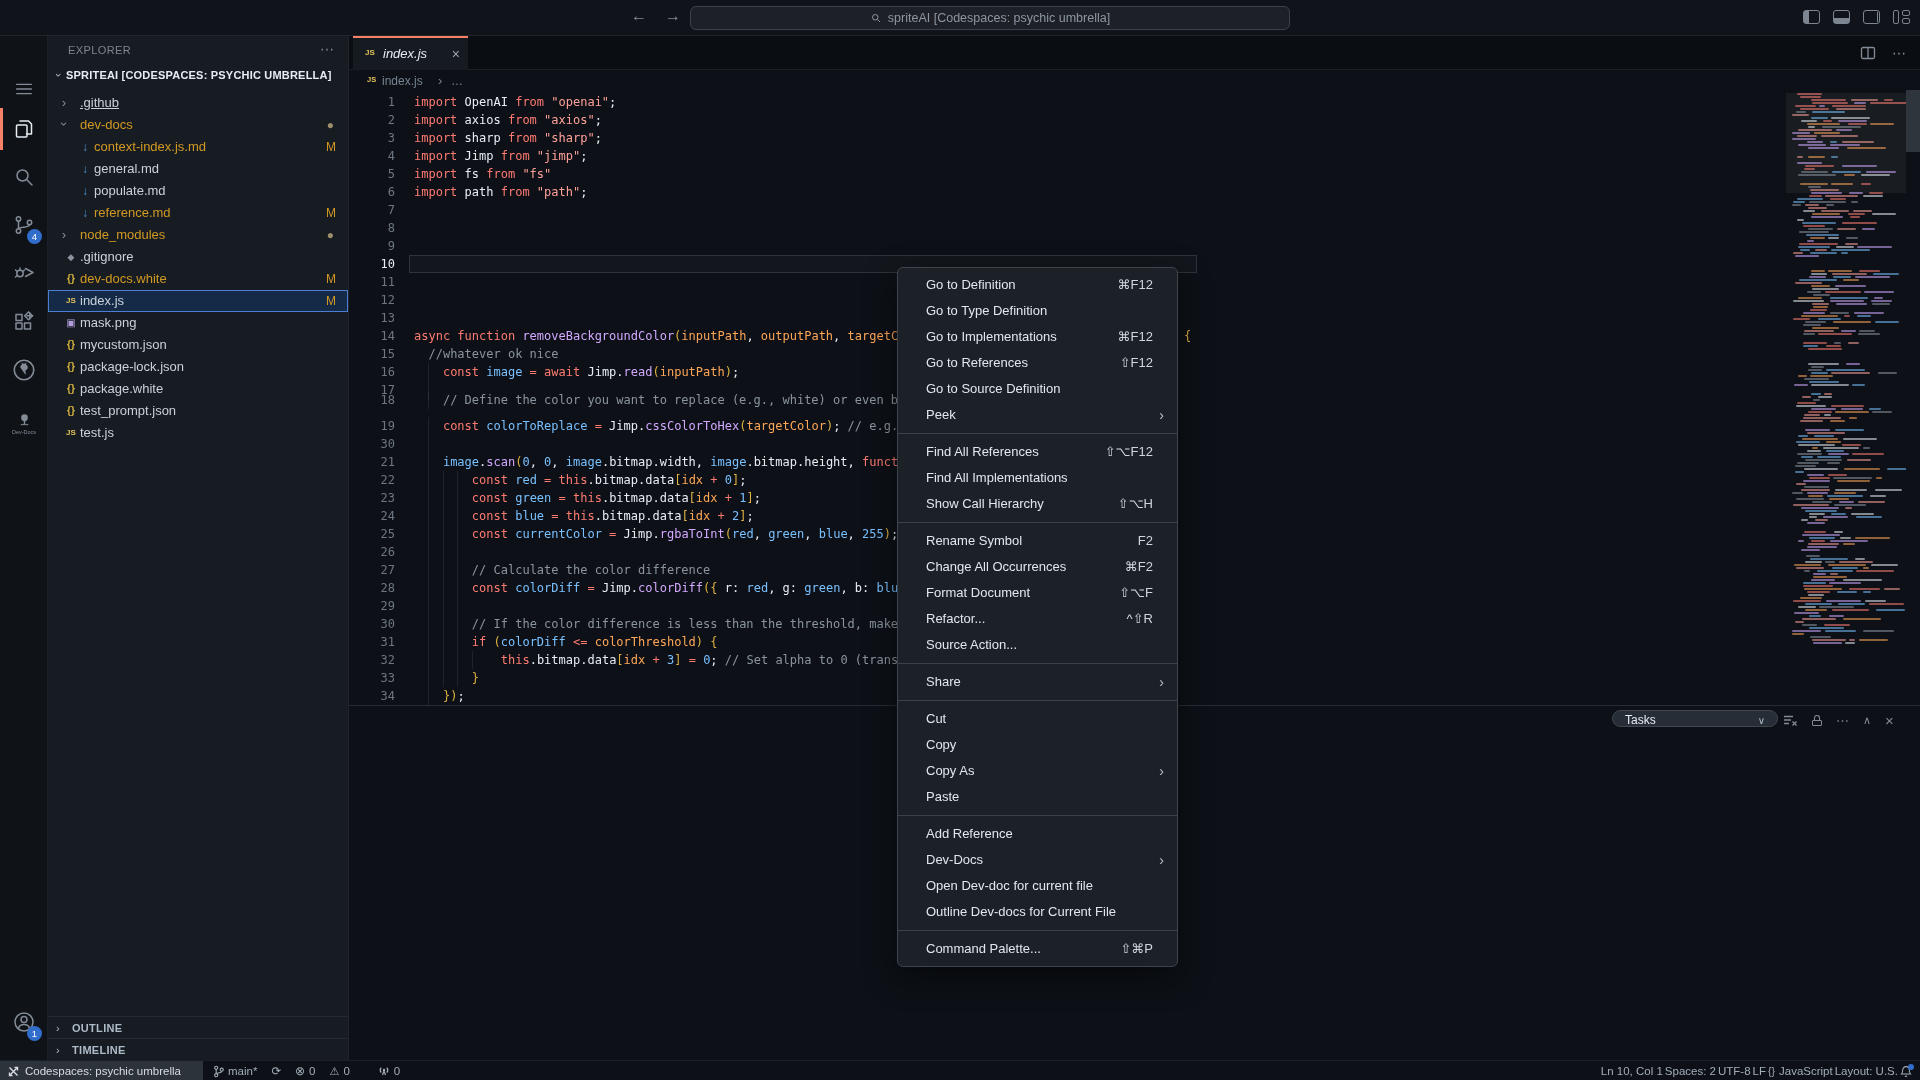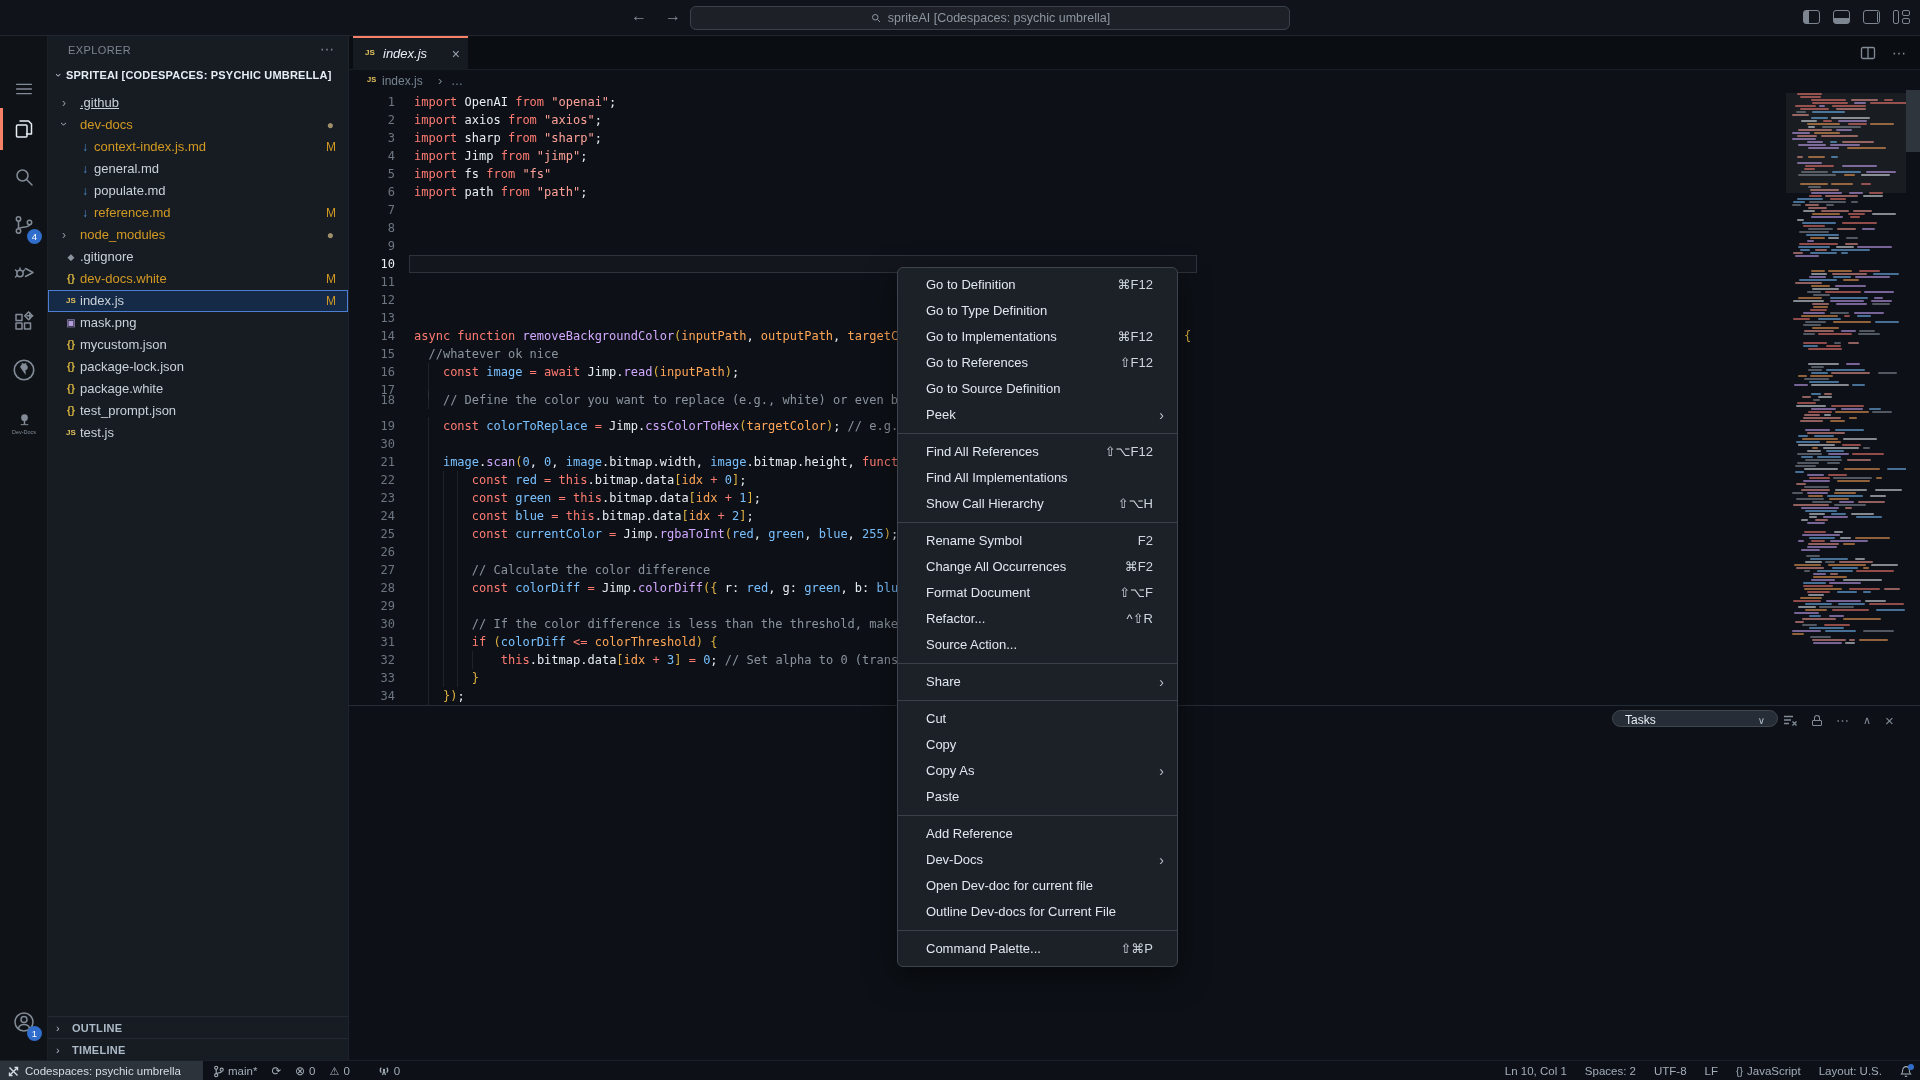--- a/index.html
+++ b/index.html
@@ -90,21 +90,21 @@
   .lockicon .body { position:absolute; left:0; bottom:0; width:10px; height:6px; border:1.3px solid #828b96; border-radius:1px; }
   .lockicon .arc { position:absolute; left:2px; top:0; width:6px; height:6px; border:1.3px solid #828b96; border-bottom:none; border-radius:4px 4px 0 0; }
 
   
   #statusbar { left:0; top:1060px; width:1920px; height:20px; background:#0d1117; border-top:1px solid #1b2028;
     font-size:11.5px; color:#a3adb8; }
   #remote { position:absolute; left:0; top:0; height:20px; width:203px; background:#2d333b; color:#d7dde3;
     display:flex; align-items:center; gap:6px; padding-left:8px; }
   #sb-left { position:absolute; left:213px; top:0; height:20px; display:flex; align-items:center; gap:14px; }
   .sb-item { display:flex; align-items:center; gap:4px; white-space:nowrap; }
-  #sb-right { position:absolute; right:8px; top:0; height:20px; display:flex; align-items:center; gap:18px;justify-content:space-between; }
+  #sb-right { position:absolute; right:8px; top:0; height:20px; display:flex; align-items:center; gap:2px;justify-content:space-between; }
   #bell { position:relative; }
   #bell .dot { position:absolute; right:-2px; top:-1px; width:6px; height:6px; border-radius:3px; background:#316dca; }
 
   
   #context-menu { left:897px; top:267px; width:281px; background:#1c2128; border:1px solid #3d444d; border-radius:6px;
     box-shadow:0 10px 30px rgba(0,0,0,0.55); padding:4px 0; z-index:50; }
   .menu-item { height:26px; line-height:26px; padding:0 24px 0 28px; font-size:13px; color:#e1e7ef; position:relative; }
   .menu-item .shortcut { position:absolute; right:24px; color:#cfd6dd; }
   .menu-item .subarrow { position:absolute; right:13px; font-size:14px; color:#b8c0c9; }
   .menu-sep { height:1px; background:#3a414a; margin:5px 0; }

